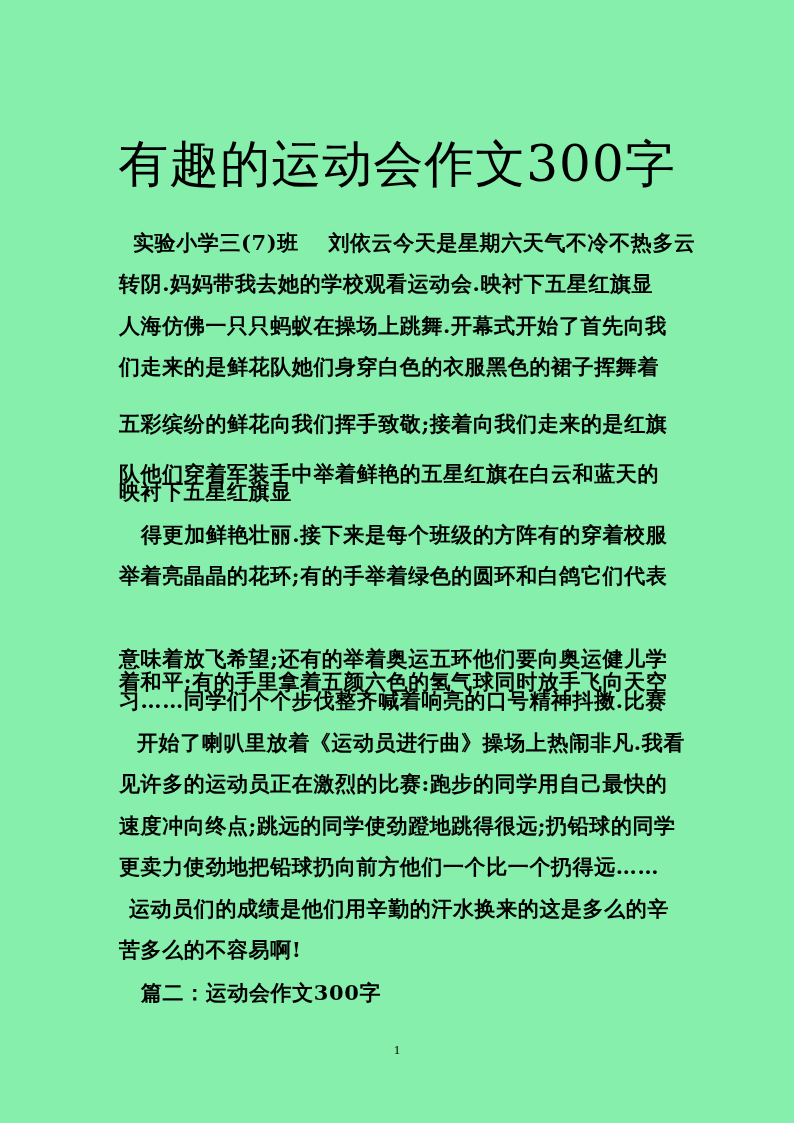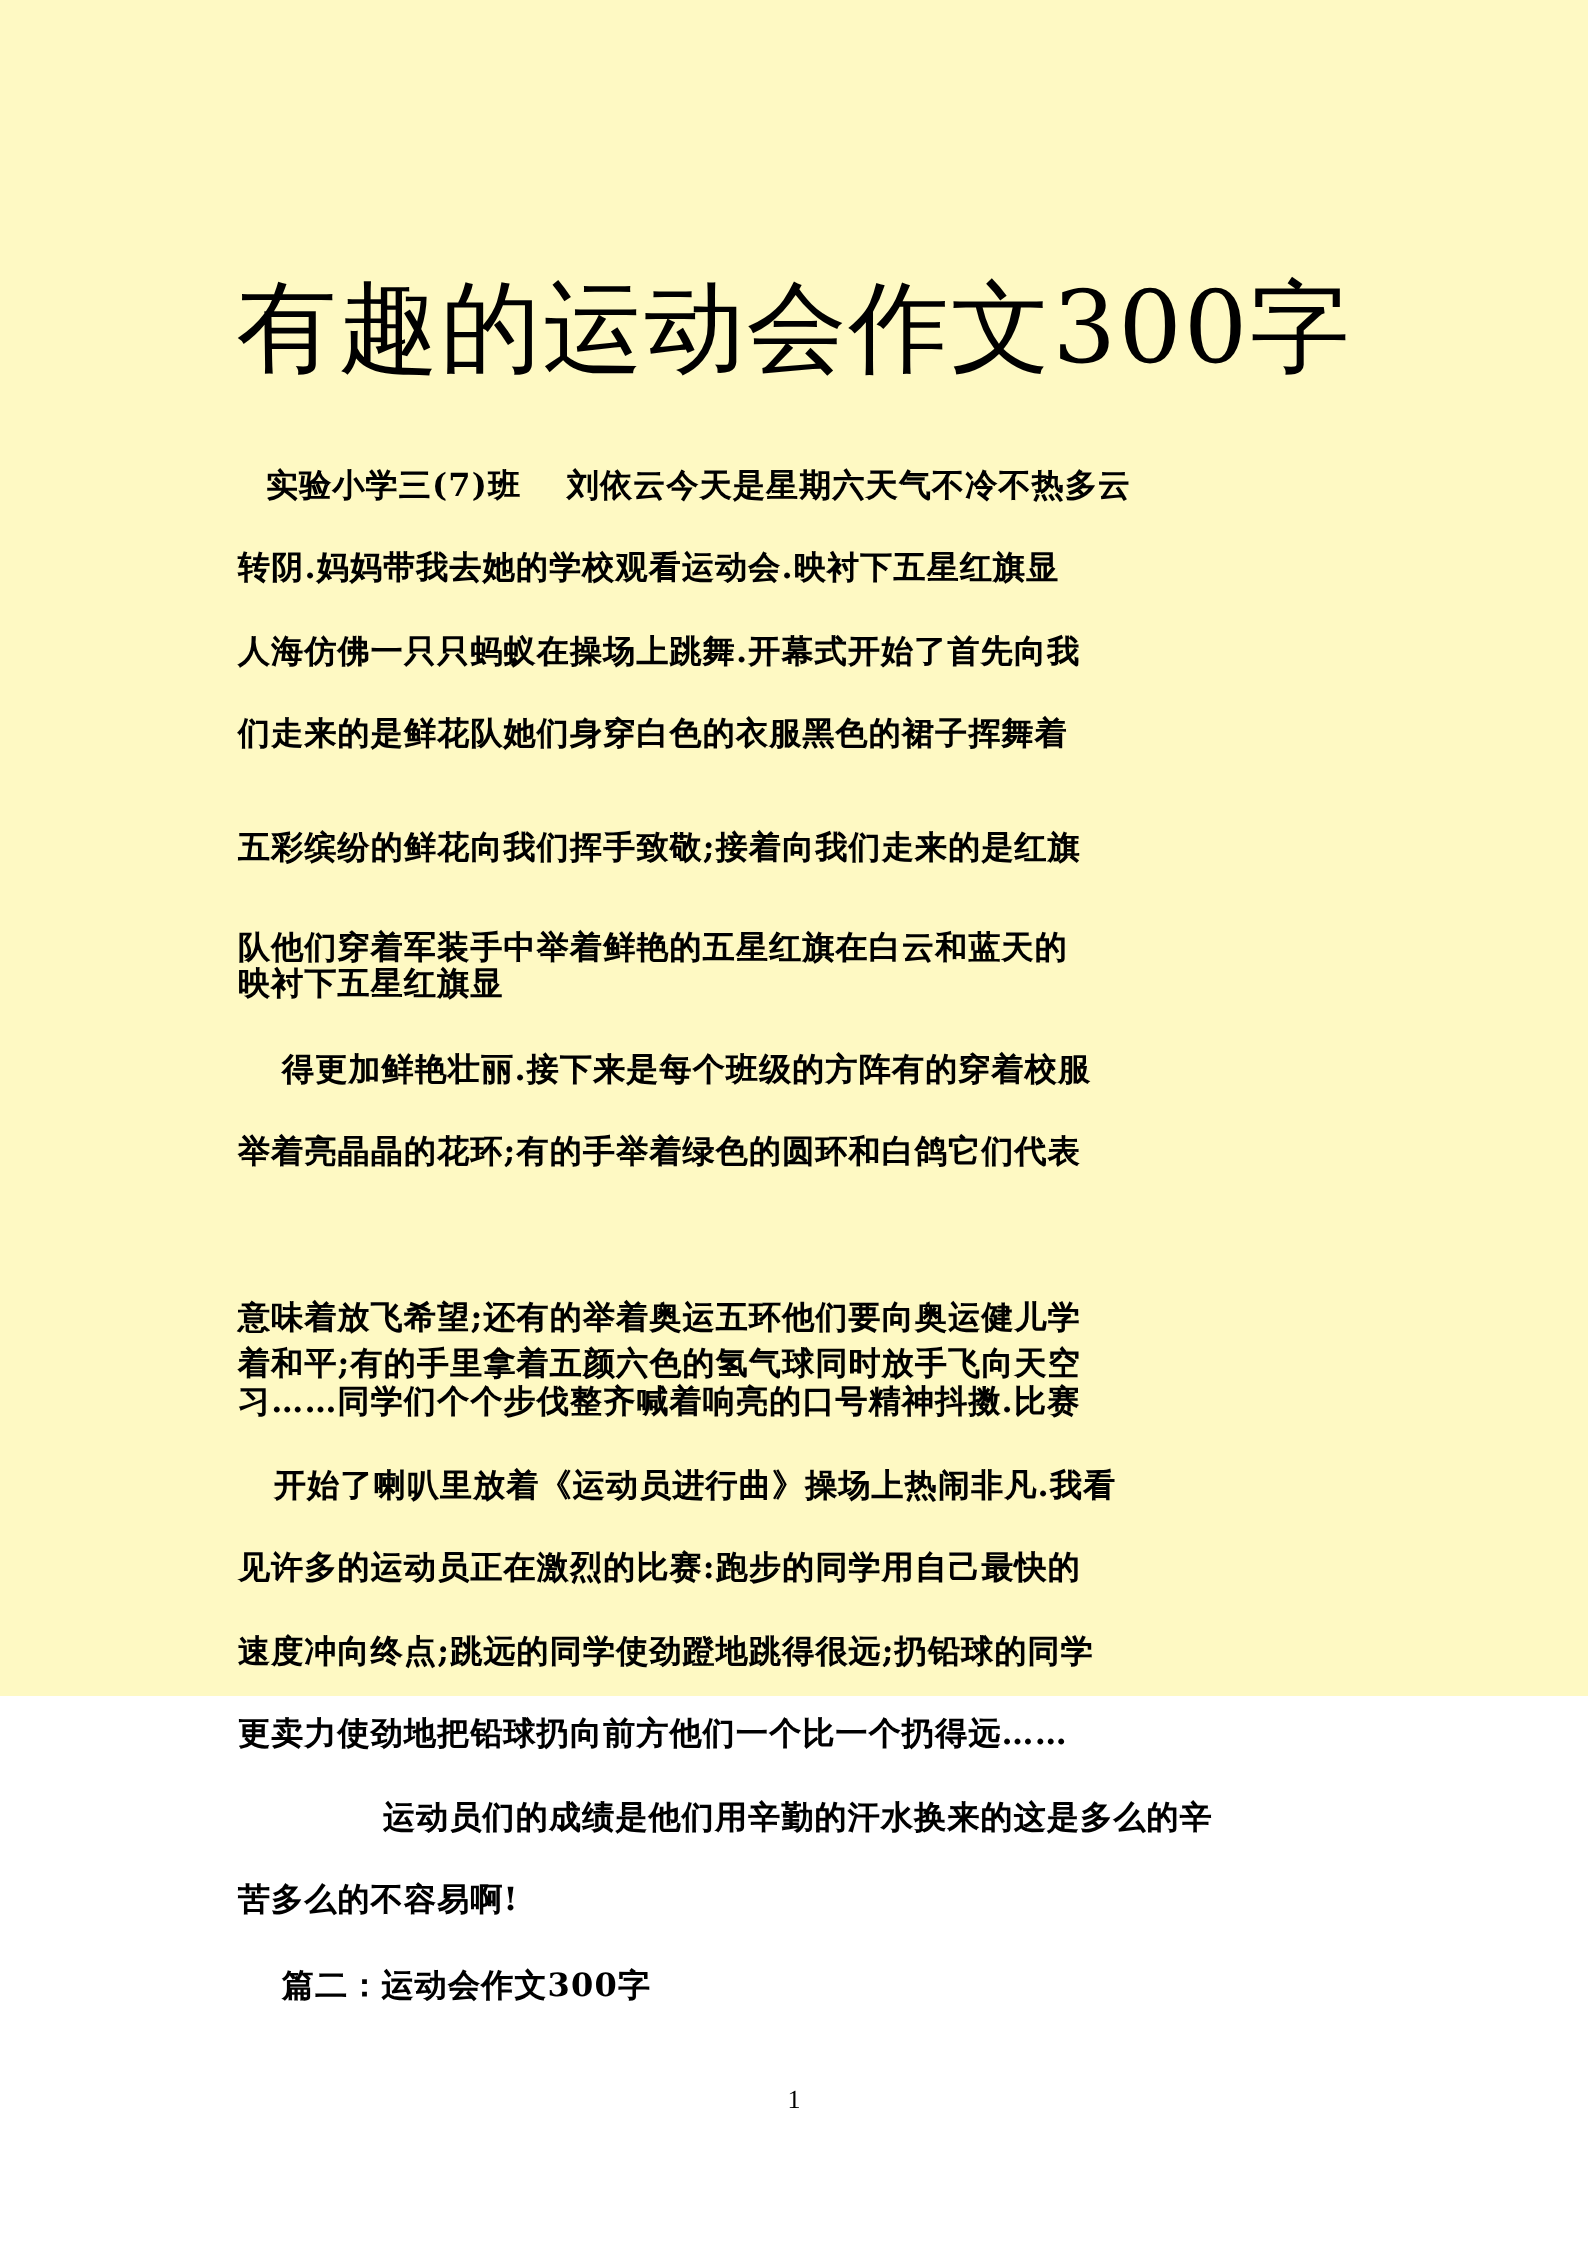--- a/index.html
+++ b/index.html
@@ -12,41 +12,41 @@
       height: 1123px;
       position: relative;
       overflow: hidden;
       font-family: "DejaVu Serif", "Liberation Serif", serif;
       color: #000000;
     }
     .page {
       position: absolute;
       left: 0; top: 0;
       width: 794px;
-      height: 848px;
-      background: #fef9c3;
+      height: 1123px;
+      background: #86efac;
     }
     .title {
       position: absolute;
       left: 0;
       top: 136px;
       width: 794px;
       text-align: center;
       font-family: "DejaVu Serif", "Liberation Serif", serif;
       font-size: 50px;
       line-height: 56px;
       font-weight: normal;
       letter-spacing: 1px;
       margin: 0;
     }
     .line {
       position: absolute;
       left: 119px;
       width: 560px;
-      font-size: 16px;
+      font-size: 21px;
       line-height: 26px;
       white-space: nowrap;
       font-weight: bold;
       letter-spacing: 0.6px;
     }
     .indent1 { left: 133px; }
     .indent2 { left: 141px; }
     .page-number {
       position: absolute;
       left: 0;

